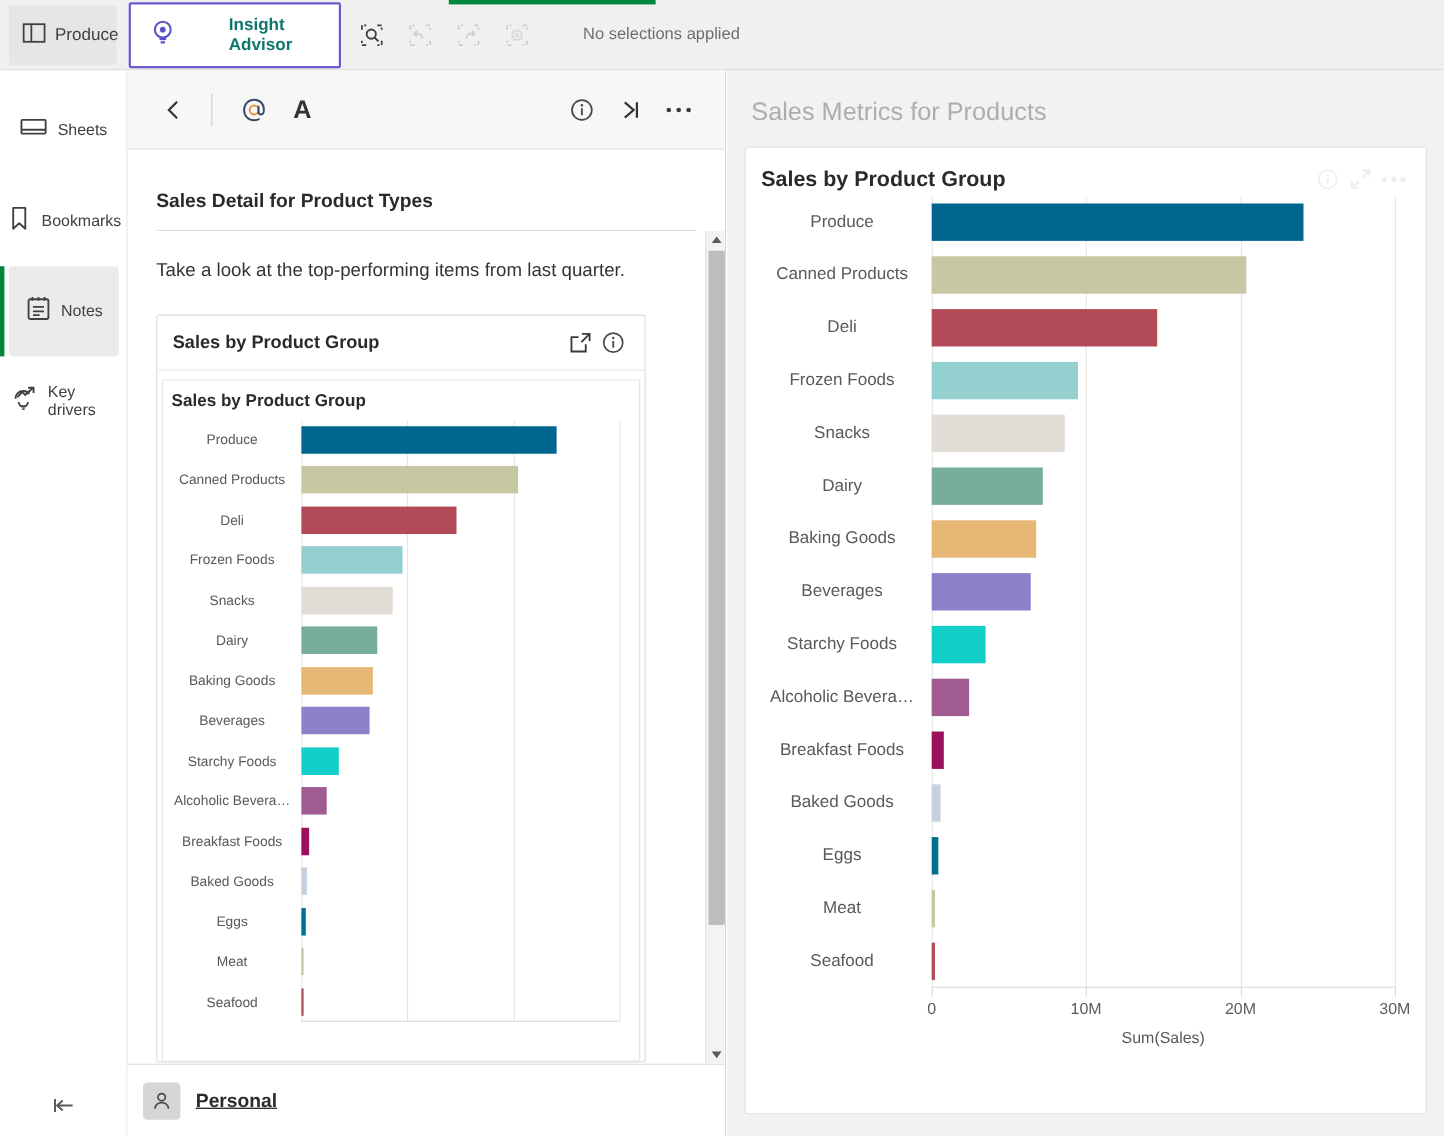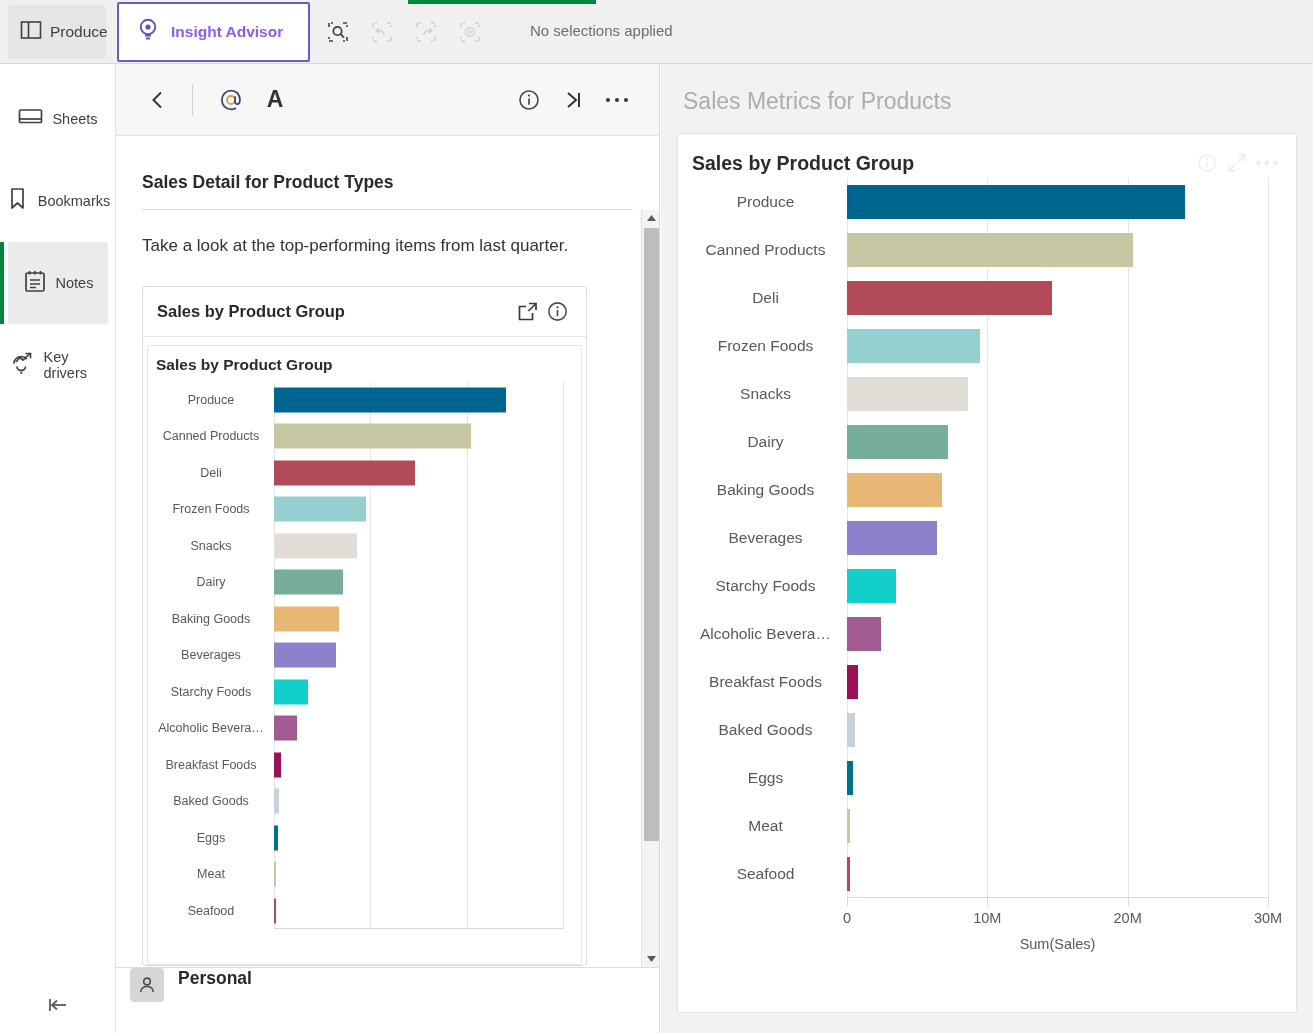--- a/index.html
+++ b/index.html
@@ -27,21 +27,21 @@
     display: flex; align-items: center; gap: 8px; padding-left: 12px;
     cursor: pointer;
   }
   .assets-btn .lbl { font-size: 15.5px; color: #404040; }
   .ia-tab {
     position: absolute; left: 117px; top: 2px; width: 193px; height: 60px;
     background: #ffffff; border: 2px solid #6a5acd; border-radius: 2px;
     display: flex; align-items: center; gap: 12px; padding-left: 18px;
     cursor: pointer;
   }
-  .ia-tab .lbl { font-size: 15.5px; font-weight: bold; color: #8b5cf6; }
+  .ia-tab .lbl { font-size: 15.5px; font-weight: bold; color: #0f766e; margin-left: 37px; }
   .sel-tools {
     position: absolute; left: 322px; top: 13px; height: 38px;
     display: flex; align-items: center; gap: 12px;
   }
   .sel-btn {
     width: 32px; height: 32px; display: flex; align-items: center; justify-content: center;
     cursor: pointer;
   }
   .sel-btn.disabled { opacity: .32; cursor: default; }
   .nosel-text {
@@ -128,21 +128,21 @@
   }
   .nscroll .arrow.up { top: 0; }
   .nscroll .arrow.dn { bottom: 0; }
   .nscroll .thumb {
     position: absolute; left: 2px; top: 18px; width: 15px; height: 613px;
     background: #bdbdbd; border-radius: 1px; cursor: pointer;
   }
 
   .notes-footer {
     height: 66px; border-top: 1px solid #dcdcdc; background: #ffffff;
-    display: flex; align-items: flex-start; padding-left: 14px; gap: 14px;
+    display: flex; align-items: center; padding-left: 14px; gap: 14px; text-decoration: underline;
   }
   .avatar {
     width: 34px; height: 34px; border-radius: 4px; background: #d6d6d6;
     display: flex; align-items: center; justify-content: center;
   }
   .notes-footer .nm { font-size: 17.5px; font-weight: bold; color: #2a2a2a; }
 
   
   .right {
     position: absolute; left: 661px; top: 64px; width: 652px; height: 969px;

